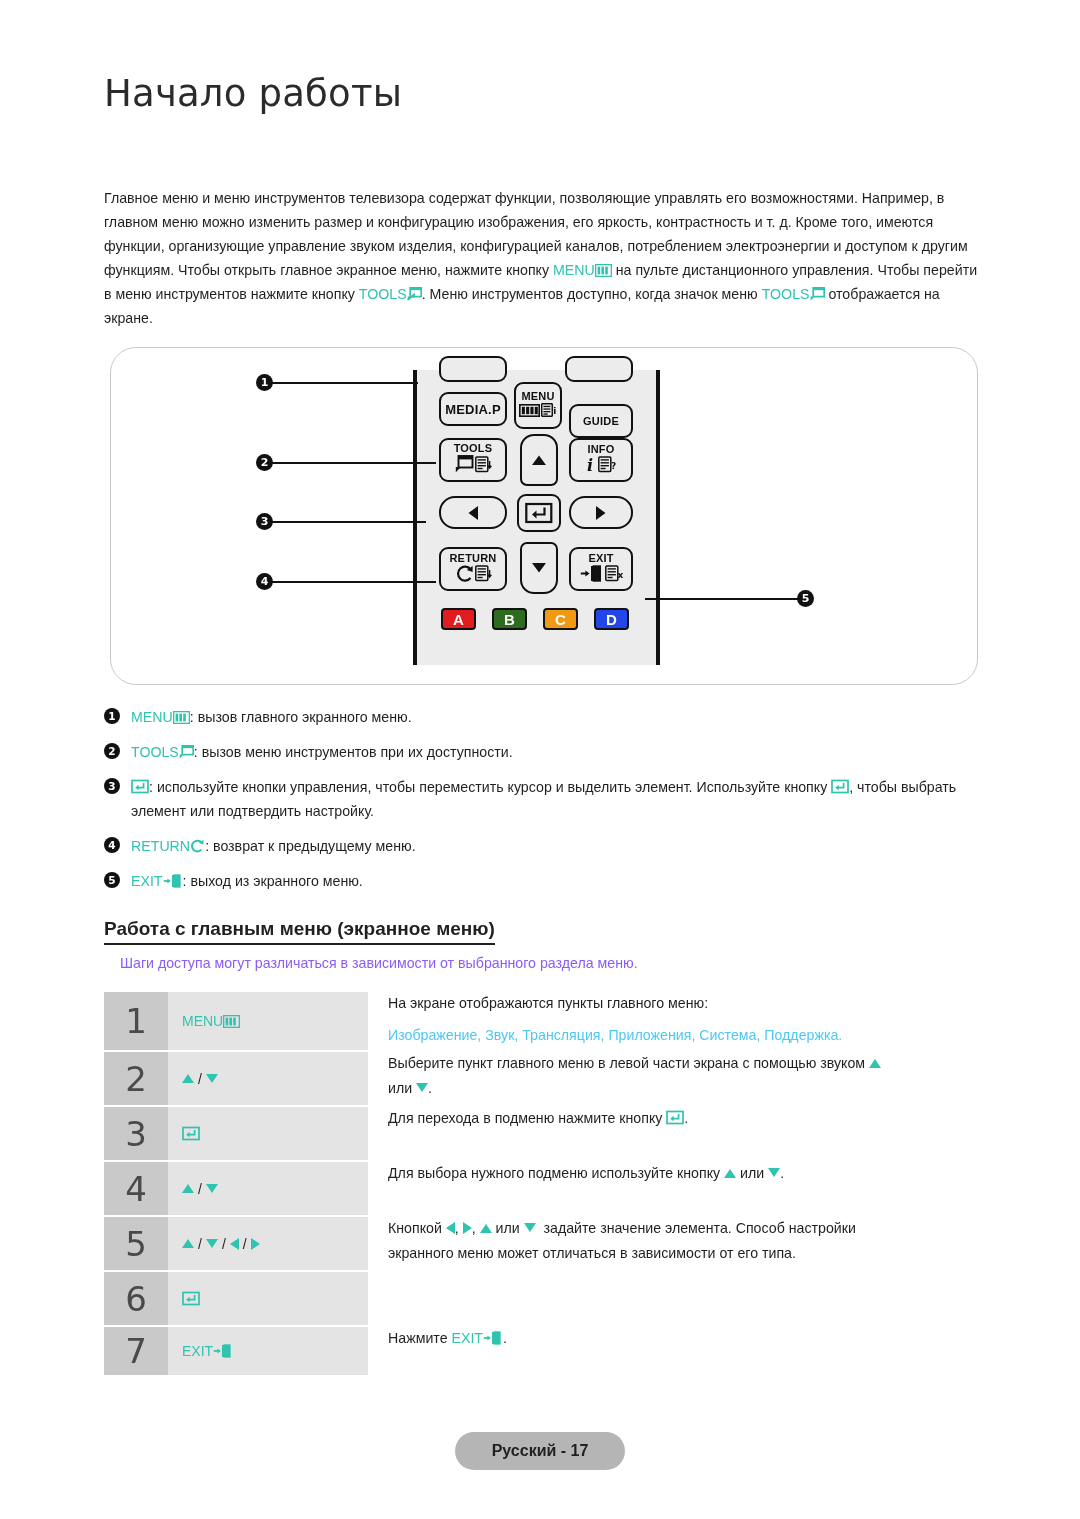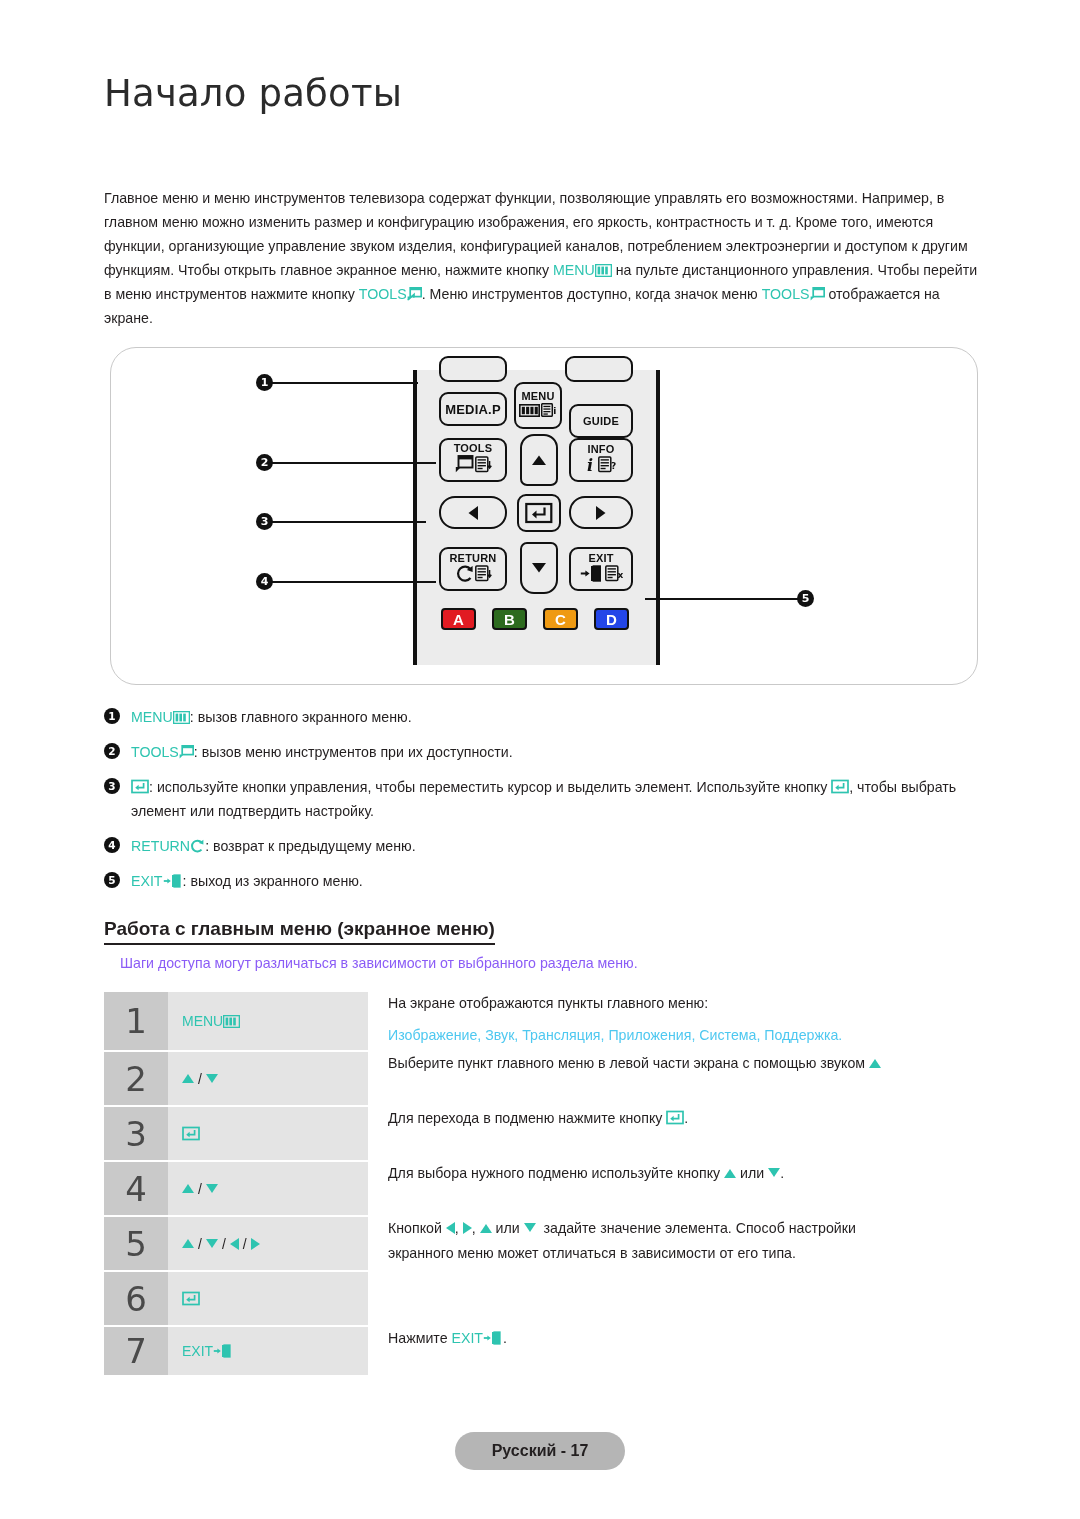--- a/index.html
+++ b/index.html
@@ -496,20 +496,21 @@
 
     <div class="step-row" style="min-height:53px;">
       <div class="step-num">2</div>
       <div class="step-key">
         <span class="tri-up"></span>
           <span class="slash">/</span>
           <span class="tri-down"></span>
       </div>
       <div class="step-desc">
         <p><span>Выберите пункт главного меню в левой части экрана с помощью звуком</span> <span class="tri-up"></span></p>
+        <p style="margin-top:2px;"><span>или</span> <span class="tri-down"></span>.</p>
       </div>
     </div>
 
     <div class="step-row" style="min-height:53px;">
       <div class="step-num">3</div>
       <div class="step-key">
         <span class="ic">
             <svg width="18" height="15" viewBox="0 0 18 15">
               <rect x="1" y="1.5" width="16" height="12" fill="none" stroke="#2ec4b0" stroke-width="1.7"></rect>
               <path d="M12.6 4 L12.6 8.6 L6 8.6" stroke="#2ec4b0" stroke-width="1.7" fill="none"></path>

